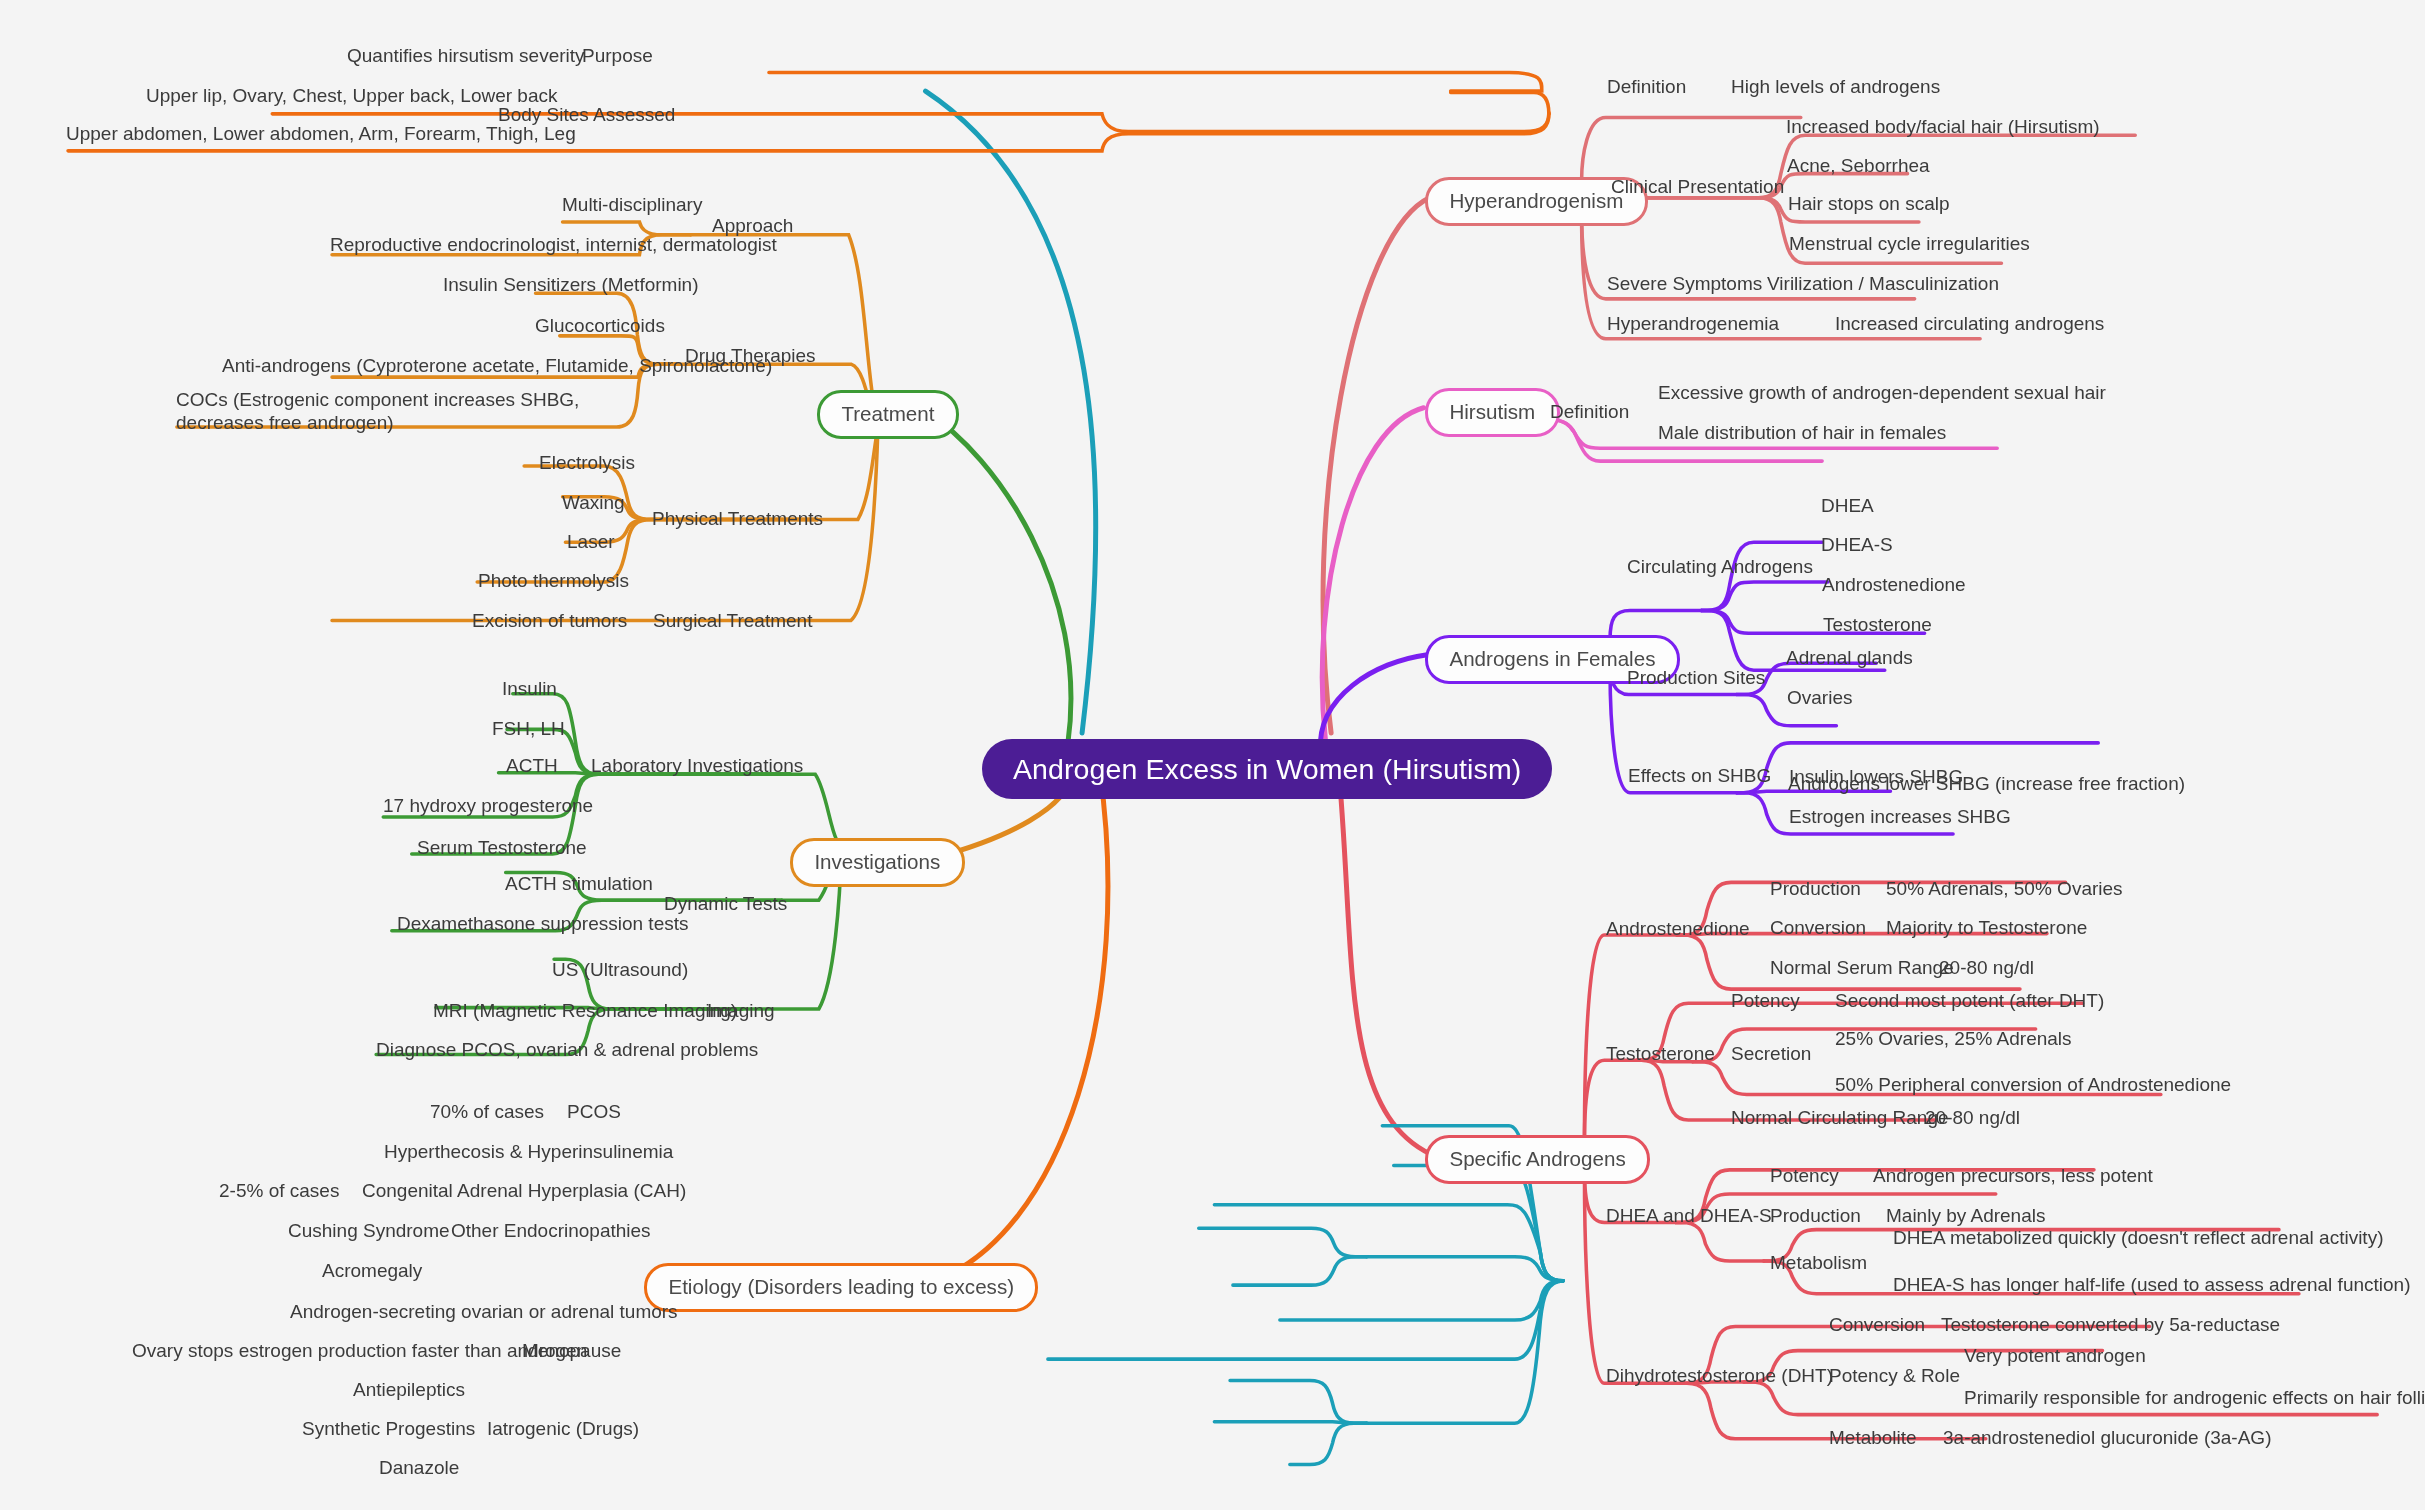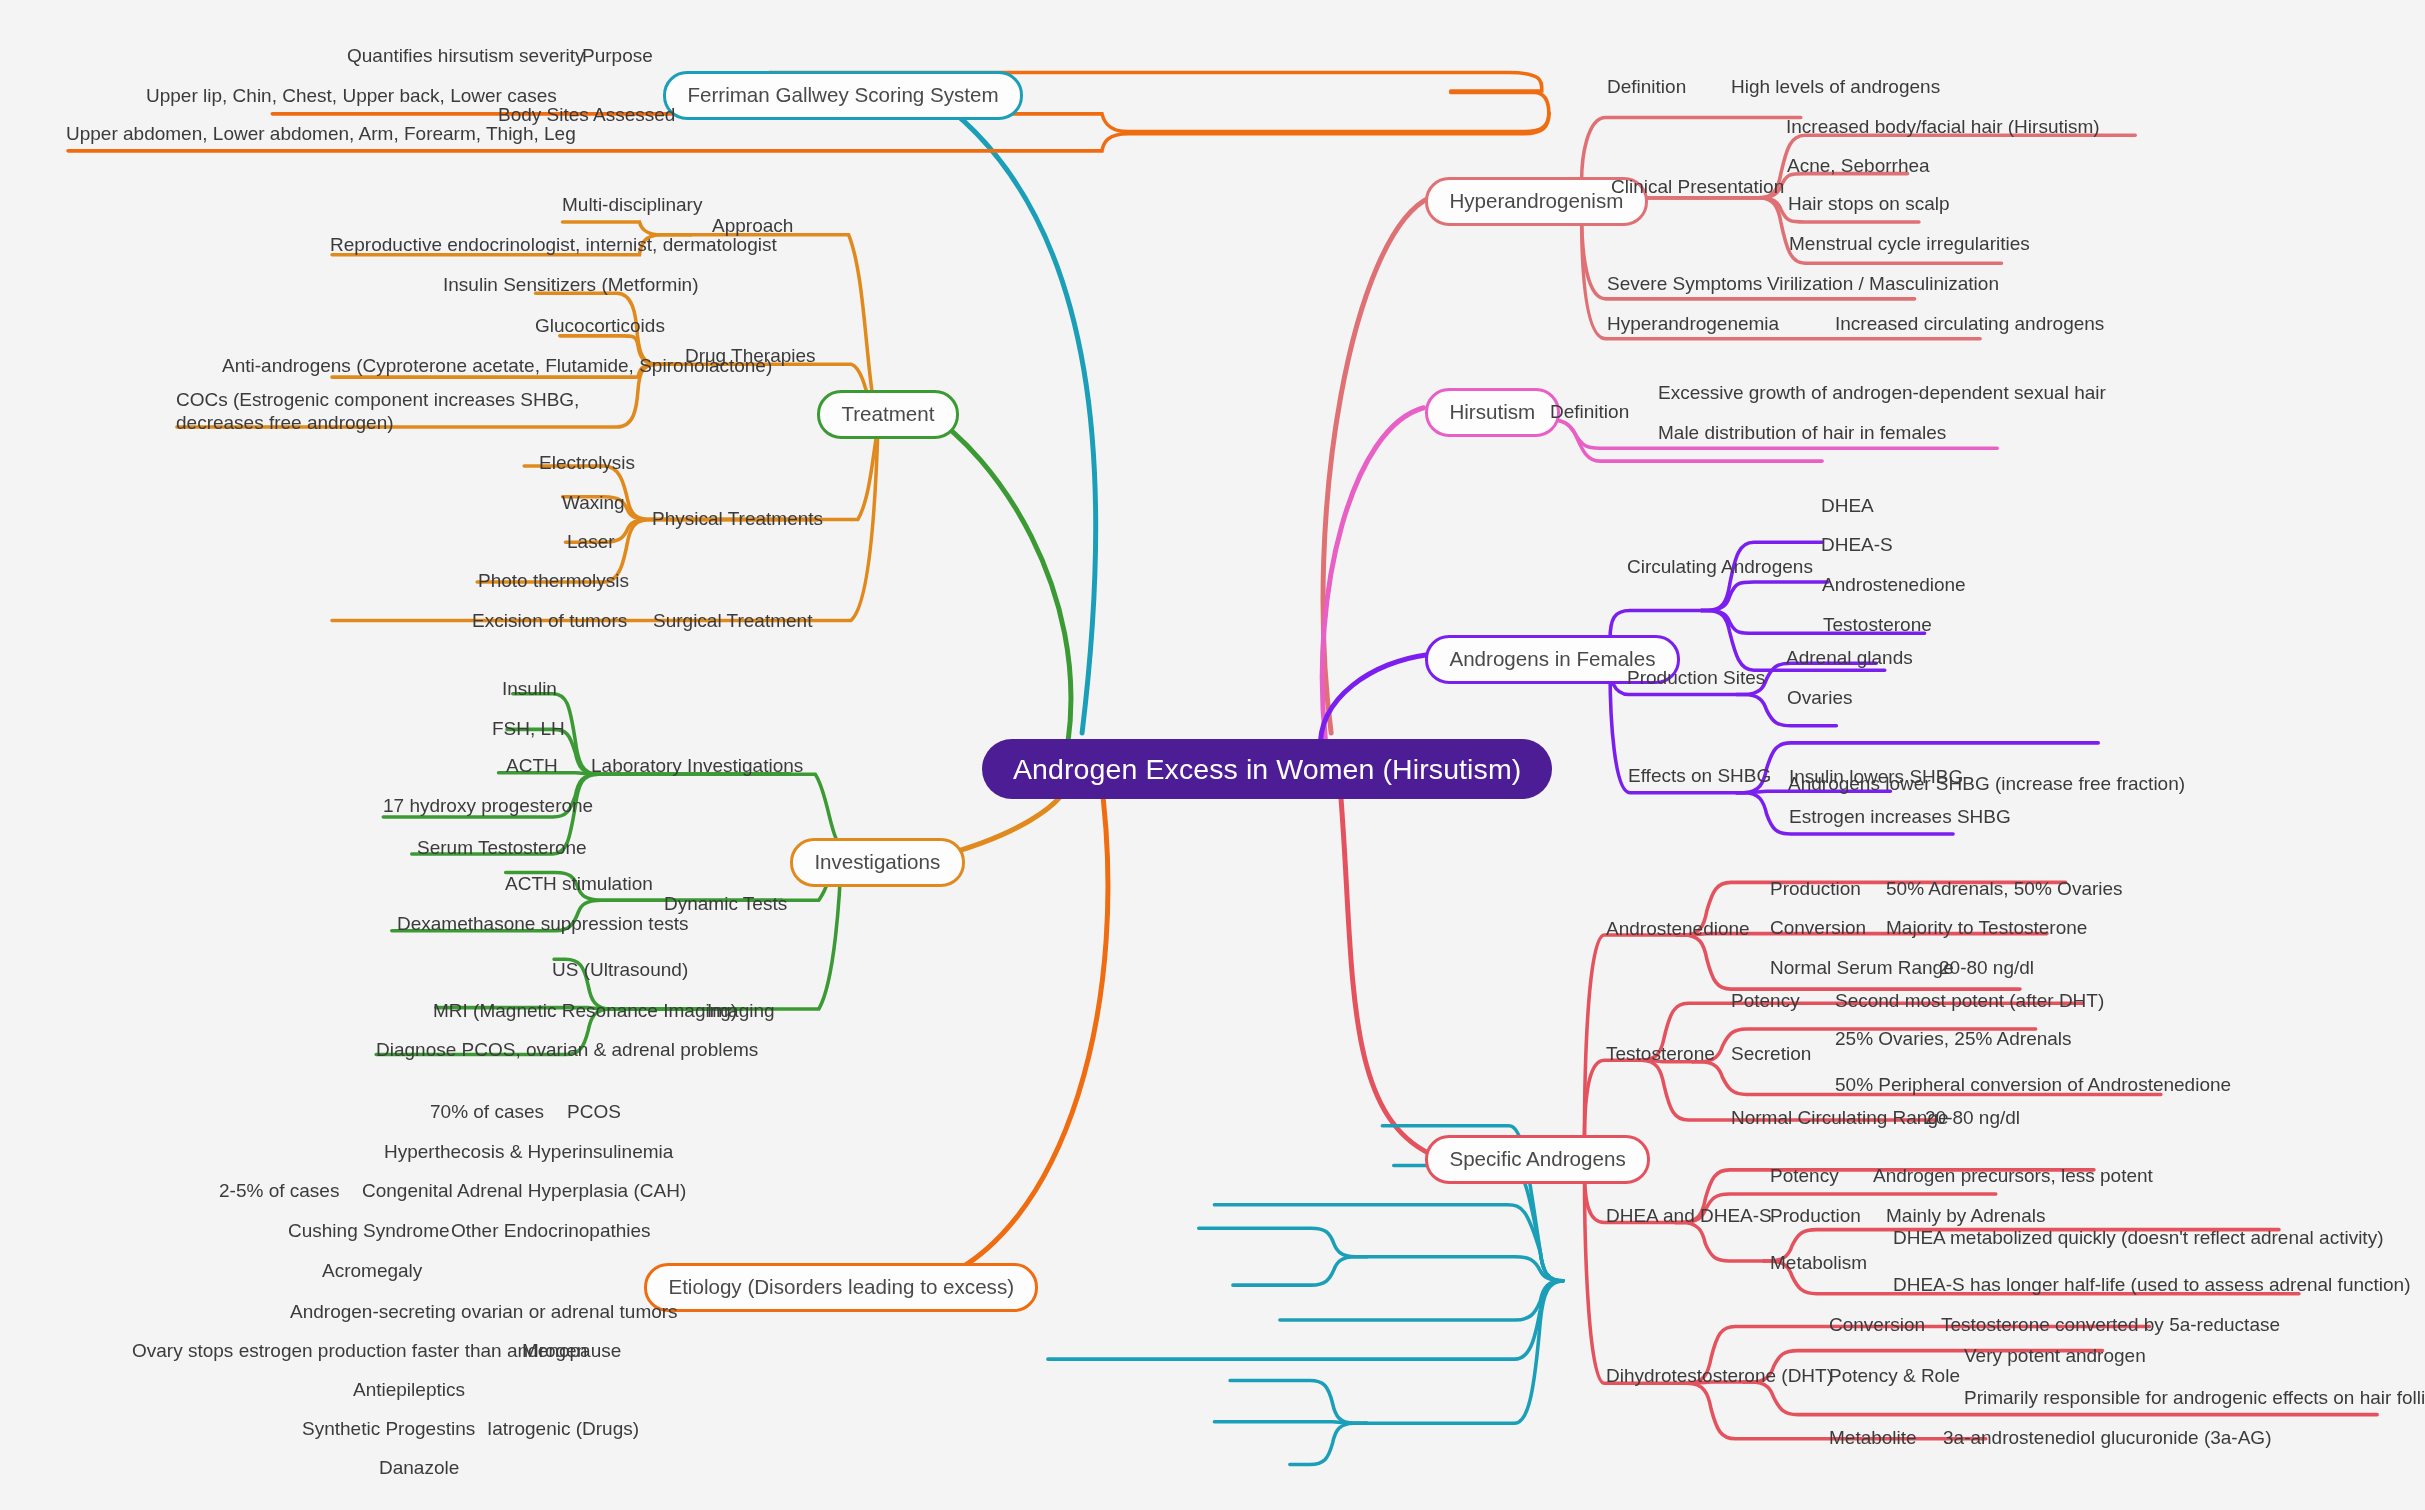--- a/index.html
+++ b/index.html
@@ -200,40 +200,39 @@
     <path d="M2362,1944 H2370 C2394,1944 2400,1942 2404,1942 H2450" stroke="#e4525e"></path>
     <path d="M2450,1942 H2460 C2482,1942 2488,1932 2492,1920 C2500,1904 2506,1898 2526,1898 H2954" stroke="#e4525e"></path>
     <path d="M2450,1942 H2460 C2482,1942 2488,1952 2492,1964 C2500,1980 2506,1988 2526,1988 H3340" stroke="#e4525e"></path>
     <path d="M2362,1944 H2370 C2394,1944 2400,1958 2404,1980 C2412,2010 2418,2022 2438,2022 H2790" stroke="#e4525e"></path>
 
   </g>
 </svg>
 
 <div class="root" style="left:982px;top:739px;">Androgen Excess in Women (Hirsutism)</div>
 
-<div class="lvl1" style="left:663px;top:71px;border-color:#1b9fb8;">Ferriman Gallwey Scoring System</div>
 
 <div class="lvl1" style="left:817px;top:390px;border-color:#3c9a35;">Treatment</div>
 
 <div class="lvl1" style="left:790px;top:838px;border-color:#e08a1e;">Investigations</div>
 
 <div class="lvl1" style="left:644px;top:1263px;border-color:#ef6c11;">Etiology (Disorders leading to excess)</div>
 
 <div class="lvl1" style="left:1425px;top:177px;border-color:#df7175;">Hyperandrogenism</div>
 
 <div class="lvl1" style="left:1425px;top:388px;border-color:#e85fc6;">Hirsutism</div>
 
 <div class="lvl1" style="left:1425px;top:635px;border-color:#7a1ff0;">Androgens in Females</div>
 
 <div class="lvl1" style="left:1425px;top:1135px;border-color:#e4525e;">Specific Androgens</div>
 
 <div class="lbl" style="left:582px;top:44px;">Purpose</div>
 <div class="lbl" style="left:347px;top:44px;">Quantifies hirsutism severity</div>
 <div class="lbl" style="left:498px;top:103px;">Body Sites Assessed</div>
-<div class="lbl" style="left:146px;top:84px;">Upper lip, Chin, Chest, Upper back, Lower cases</div>
+<div class="lbl" style="left:146px;top:84px;">Upper lip, Ovary, Chest, Upper back, Lower back</div>
 <div class="lbl" style="left:66px;top:122px;">Upper abdomen, Lower abdomen, Arm, Forearm, Thigh, Leg</div>
 
 <div class="lbl" style="left:712px;top:214px;">Approach</div>
 <div class="lbl" style="left:562px;top:193px;">Multi-disciplinary</div>
 <div class="lbl" style="left:330px;top:233px;">Reproductive endocrinologist, internist, dermatologist</div>
 
 <div class="lbl" style="left:685px;top:344px;">Drug Therapies</div>
 <div class="lbl" style="left:443px;top:273px;">Insulin Sensitizers (Metformin)</div>
 <div class="lbl" style="left:535px;top:314px;">Glucocorticoids</div>
 <div class="lbl" style="left:222px;top:354px;">Anti-androgens (Cyproterone acetate, Flutamide, Spironolactone)</div>

